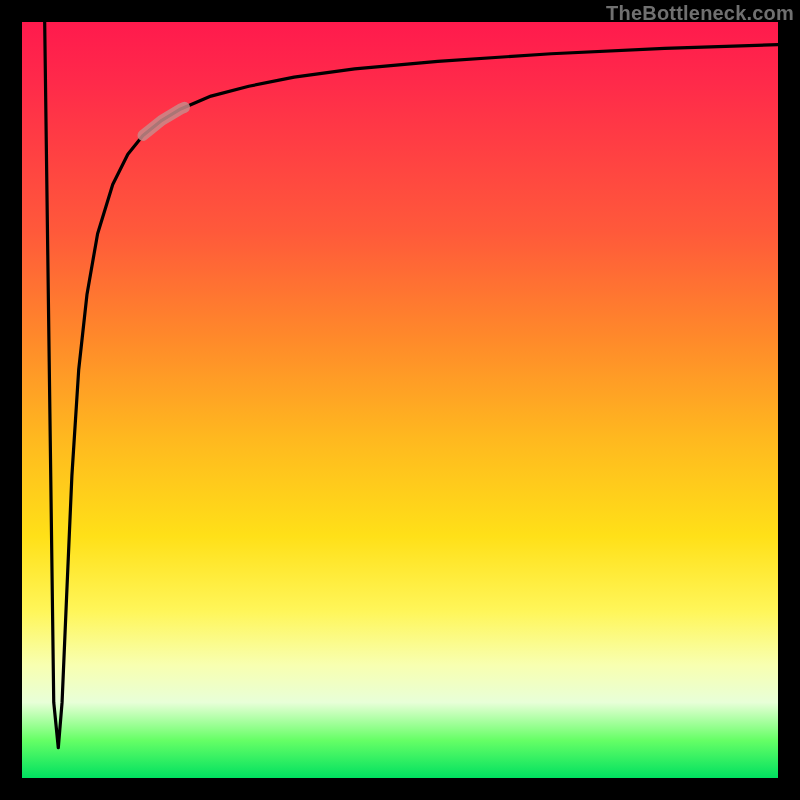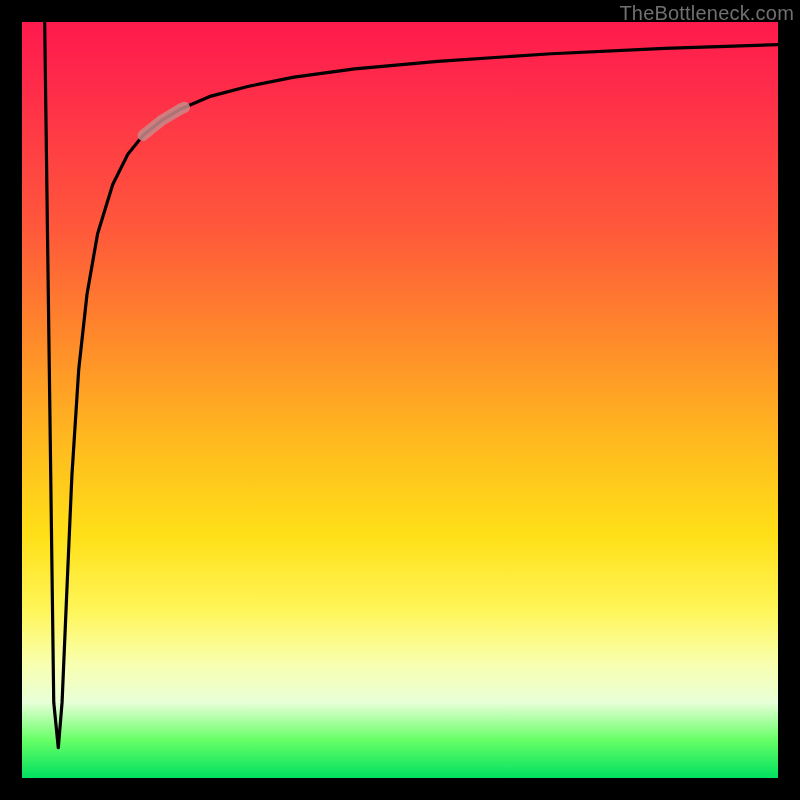--- a/index.html
+++ b/index.html
@@ -38,21 +38,21 @@
       #66ff66 95%,
       #00e060 100%
     );
   }
   .watermark {
     position: absolute;
     top: 2px;
     right: 6px;
     color: #707070;
     font-size: 20px;
-    font-weight: 400;
+    font-weight: 700;
     letter-spacing: 0.2px;
     z-index: 5;
     user-select: none;
   }
   svg.curve {
     position: absolute;
     left: 22px;
     top: 22px;
     width: 756px;
     height: 756px;

